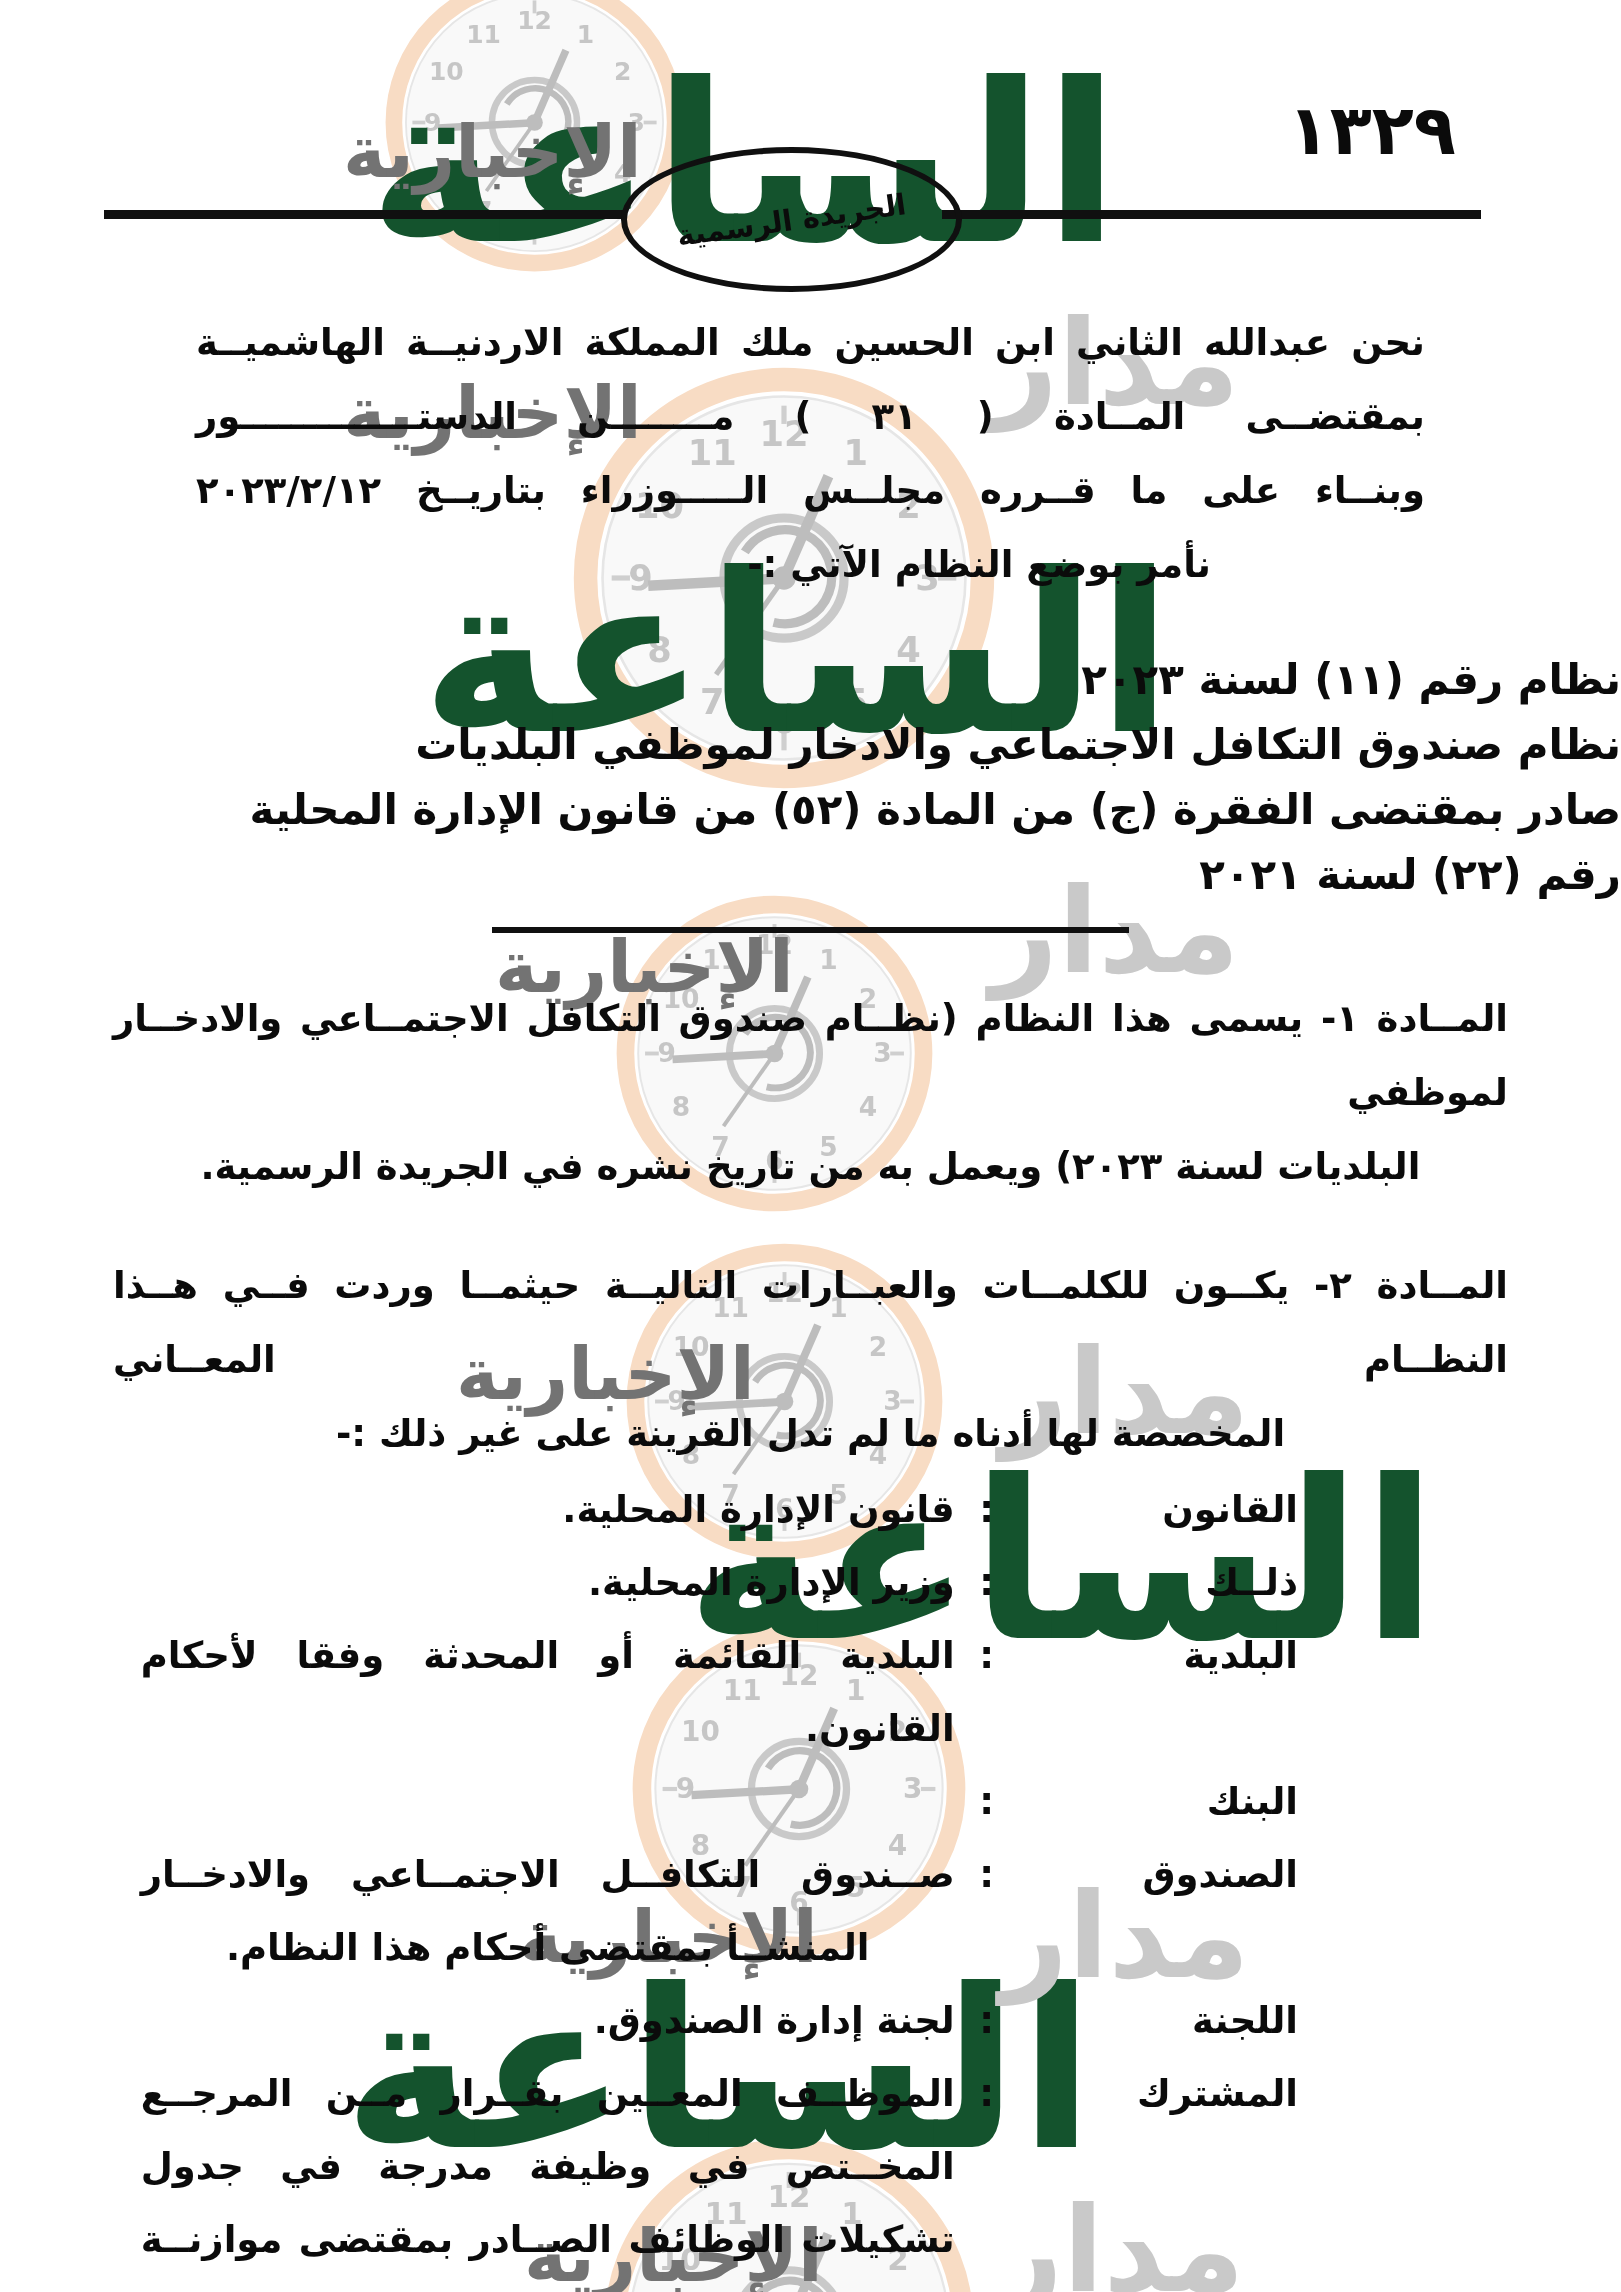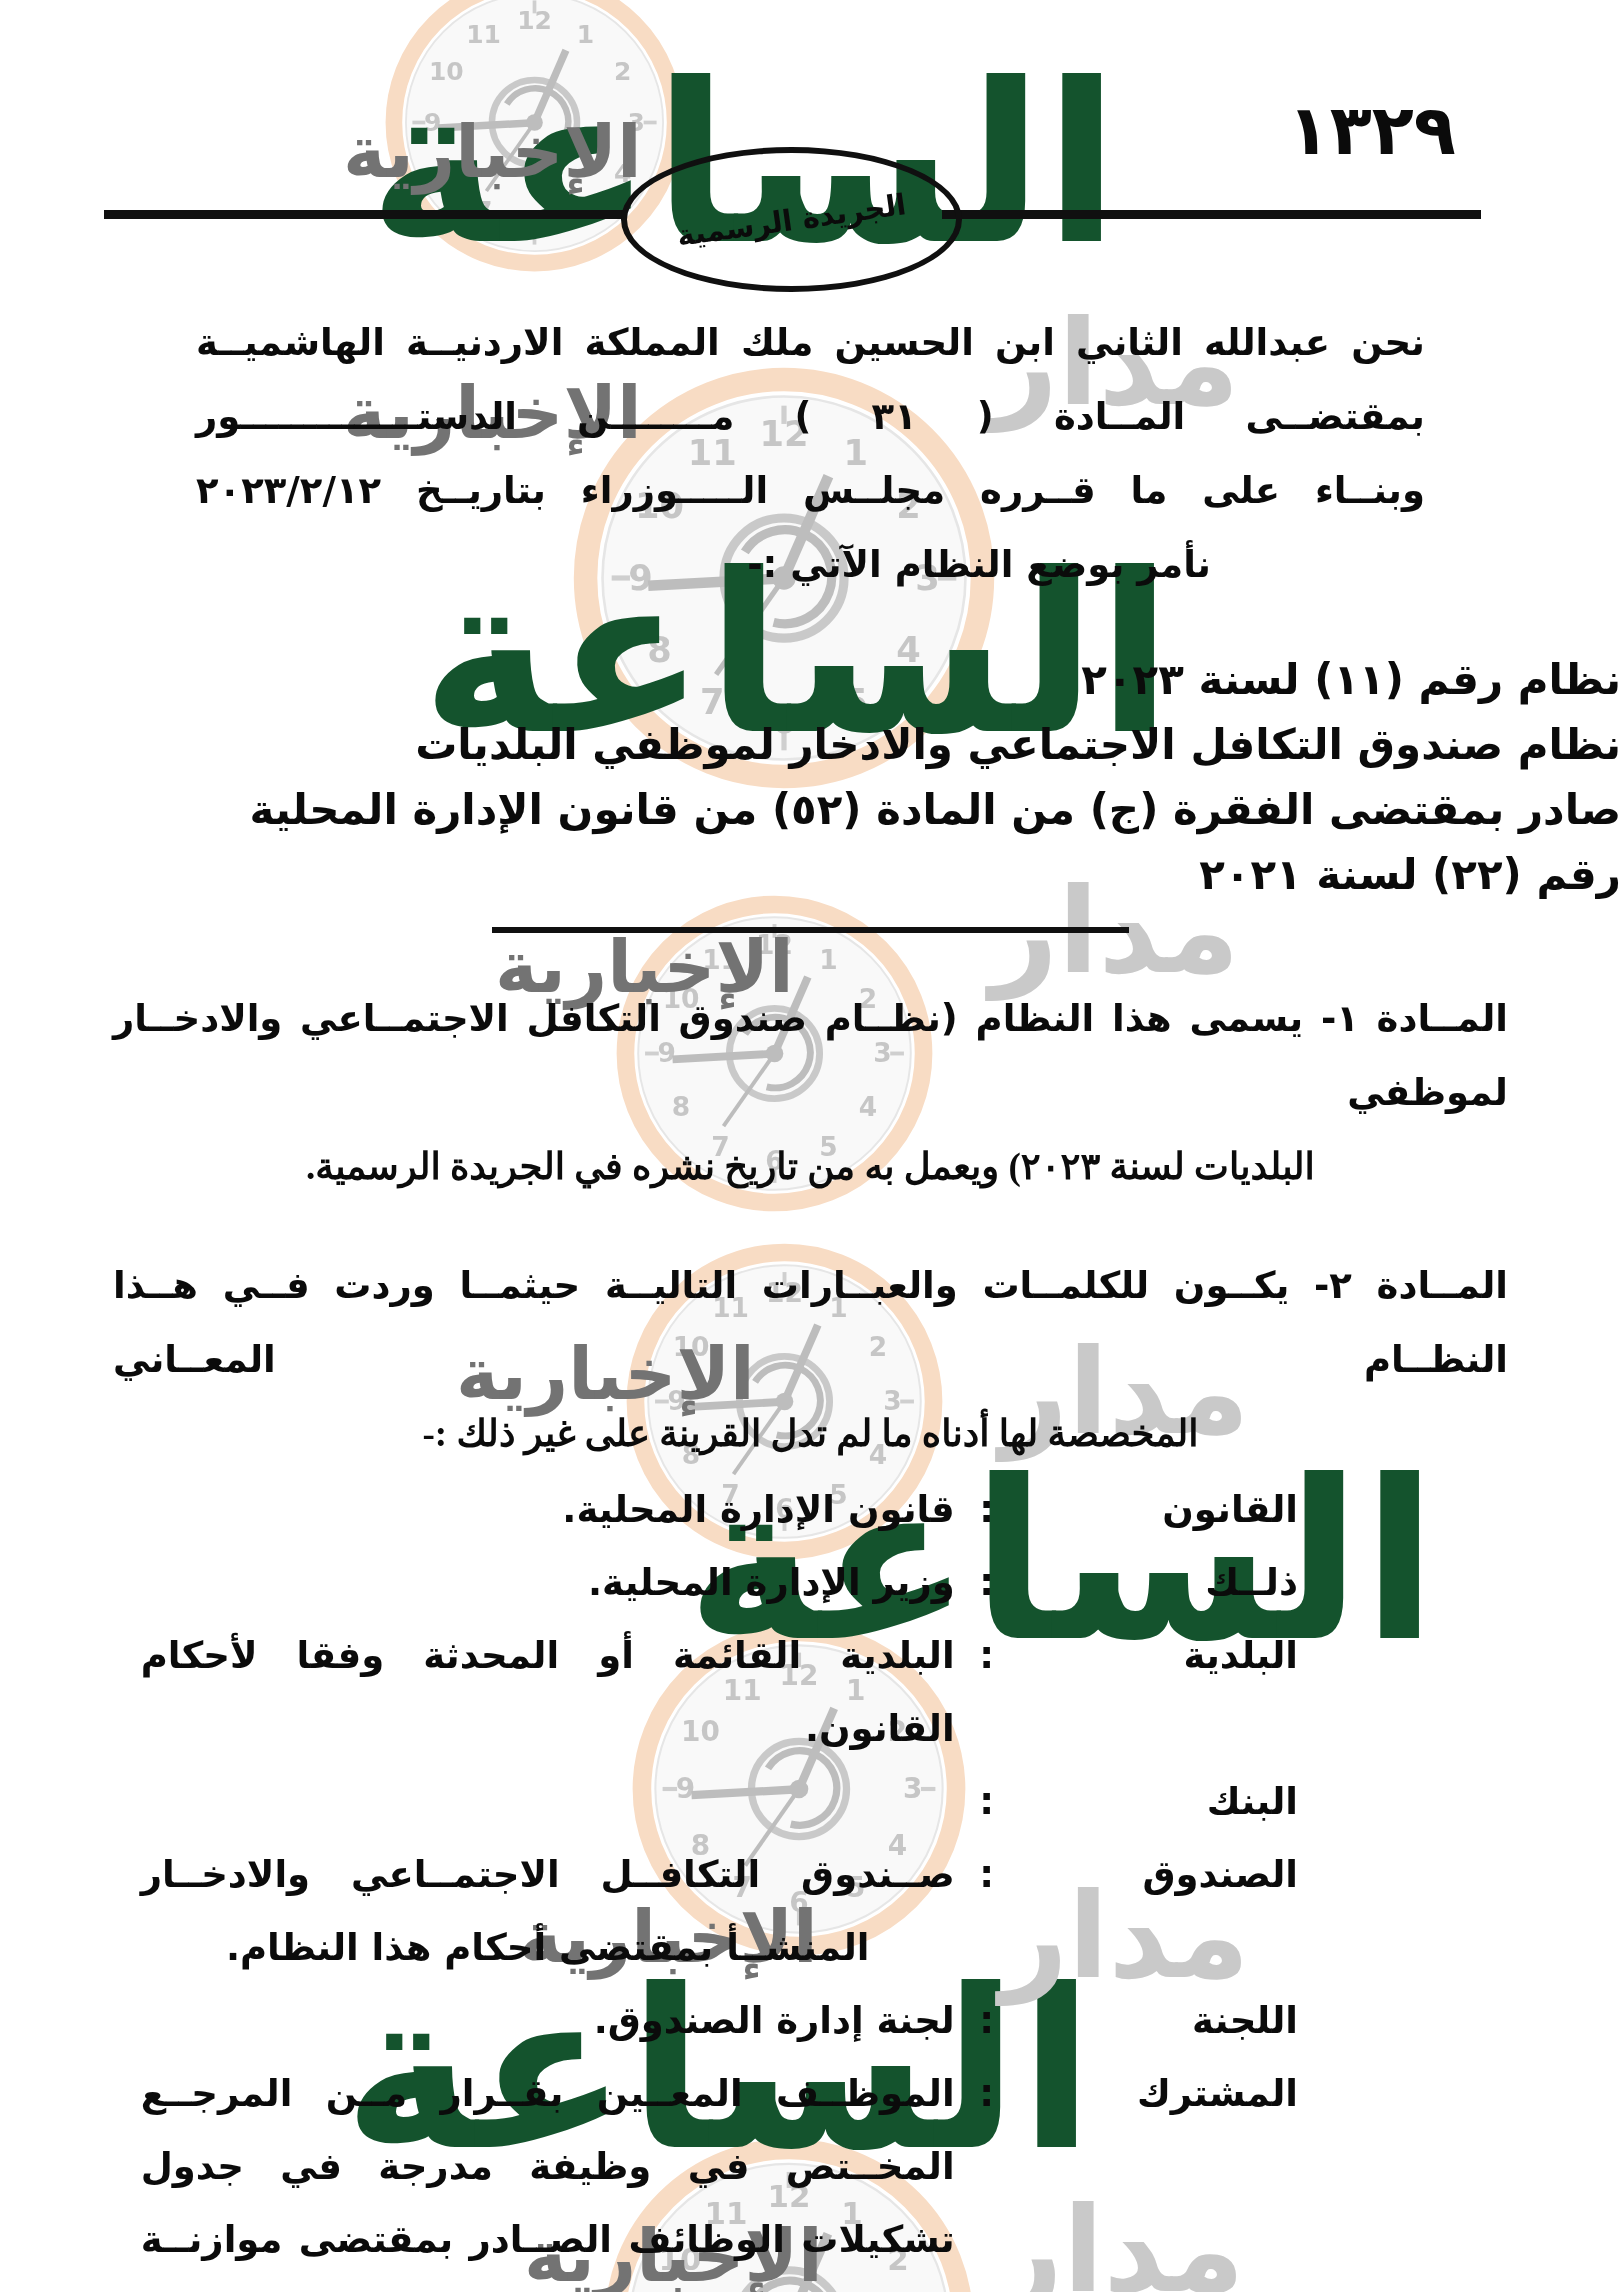--- a/index.html
+++ b/index.html
@@ -39,21 +39,21 @@
   .seal span{font-size:29px;transform:rotate(-8deg);}
   main{position:relative;padding-top:306px;}
   .preamble{margin:0 196px;font-size:37px;line-height:74px;}
   .jline{text-align:justify;text-align-last:justify;}
   .preamble .last-line{text-align:right;margin-left:0;margin-right:214px;text-align-last:right;}
   .title-block{margin-top:45px;text-align:right;font-size:42px;line-height:65px;}
   .separator{width:637px;height:6.9px;background:#101010;margin:19.6px auto 0 auto;}
   .article{margin:0 113px;font-size:37px;line-height:74px;}
   .article-1{margin-top:49px;}
   .article-2{margin-top:45px;}
-  .cline{text-align:center;text-align-last:center;font-family:Liberation Serif, serif;}
+  .cline{text-align:center;text-align-last:center;}
   .definitions{margin-top:2px;font-size:37px;line-height:73px;}
   .def-row{display:flex;align-items:flex-start;padding-right:323px;}
   .def-term{width:186px;flex:none;}
   .def-colon{flex:none;margin-right:118px;margin-left:24.5px;}
   .def-text{width:814px;flex:none;text-align:justify;}
   .def-text.single{text-align-last:right;}
   .def-text.multi{text-align-last:center;}
 </style>
 </head>
 <body>

